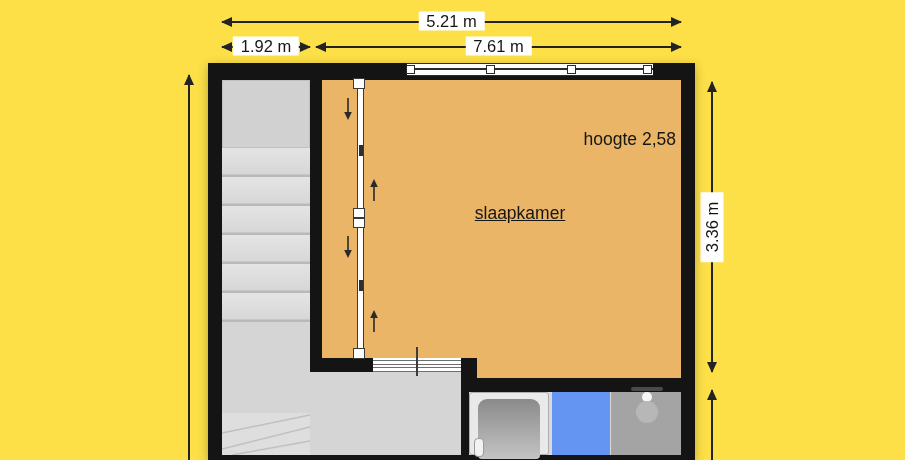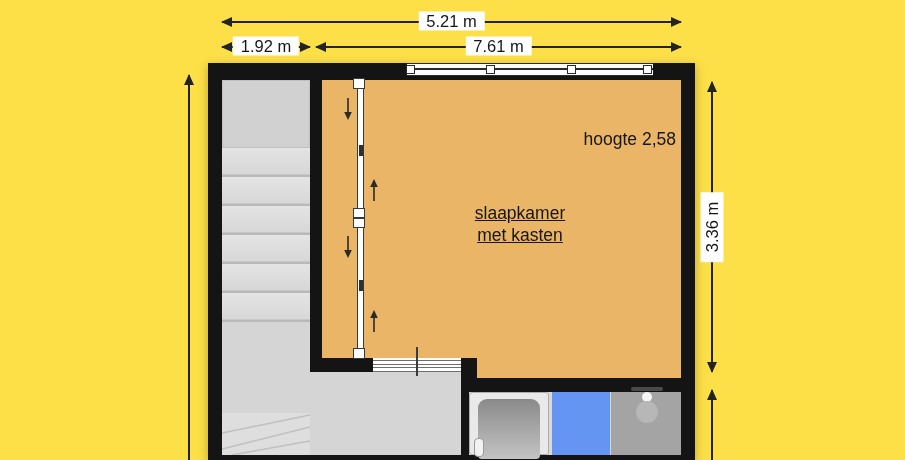--- a/index.html
+++ b/index.html
@@ -173,17 +173,16 @@
   <div class="abs shower-blue"></div>
   <div class="abs shower-room">
     <div class="sh-bar"></div>
     <div class="sh-stem"></div>
     <div class="sh-head"></div>
     <div class="sh-spray"></div>
   </div>
 
   <div class="abs room-label">
     <div>slaapkamer</div>
-    <div>met kasten</div>
   </div>
   <div class="abs height-note">hoogte 2,58</div>
 
 </div>
 
 </body></html>

